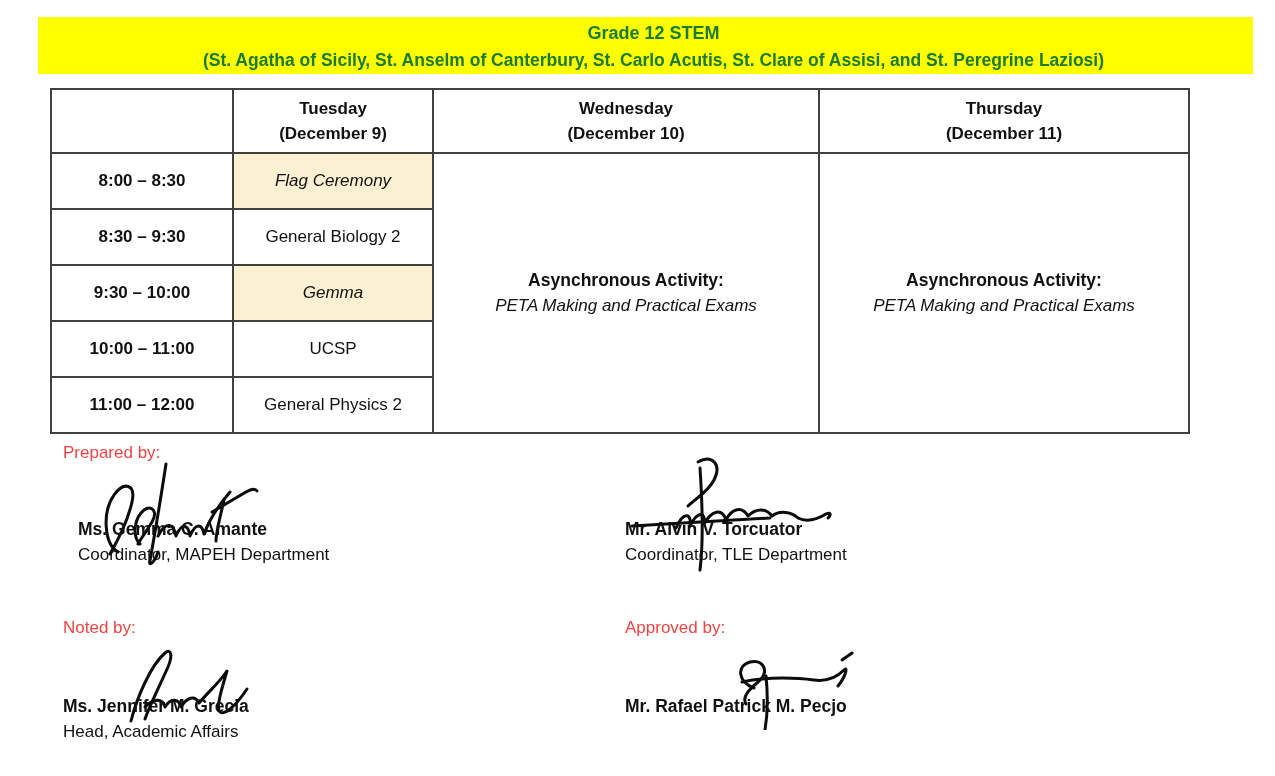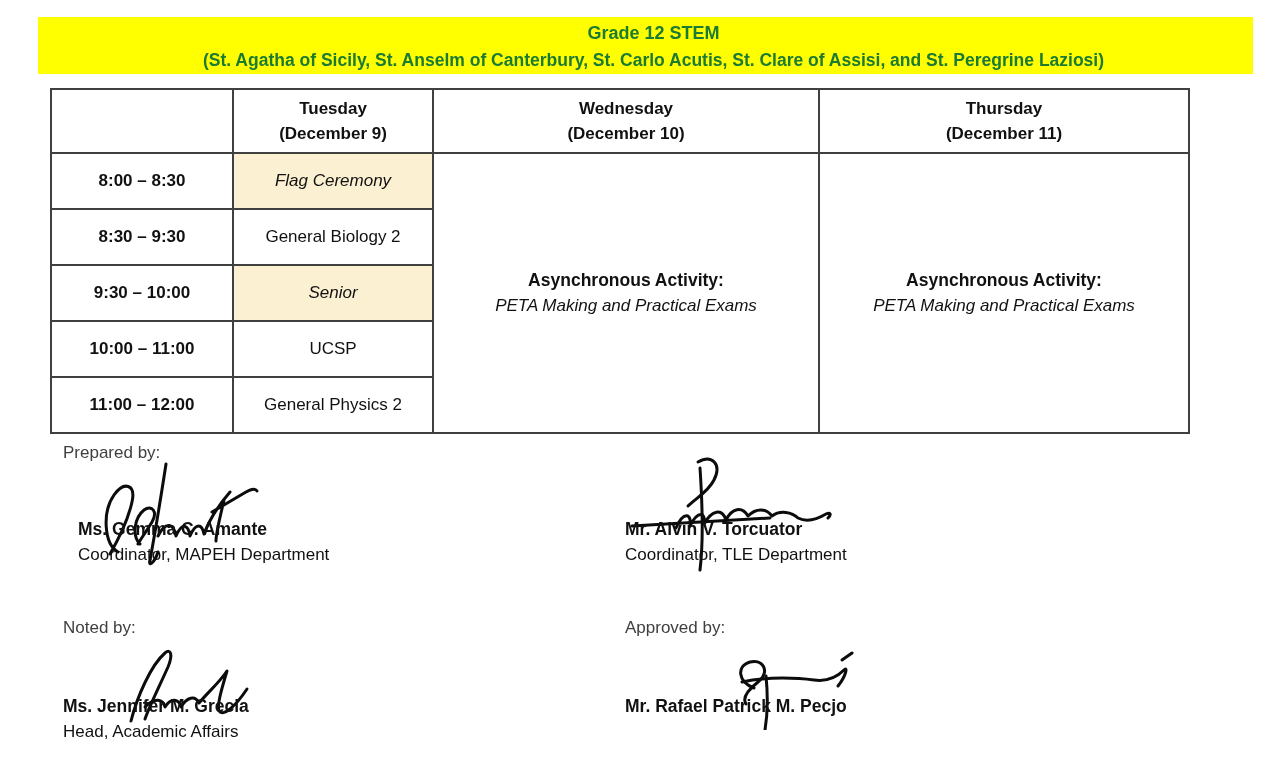--- a/index.html
+++ b/index.html
@@ -84,21 +84,21 @@
   .async-detail {
     font-style: italic;
     font-size: 17px;
     line-height: 26px;
   }
 
   
   .sig-label {
     position: absolute;
     font-size: 17px;
-    color: #404040;
+    color: #ef4444;
   }
   .sig-block {
     position: absolute;
     font-size: 17px;
     line-height: 26px;
   }
   .sig-name { font-weight: bold; font-size: 17.5px; }
   .sig-title { font-weight: normal; }
 
   .sig-svg { position: absolute; }
@@ -156,21 +156,21 @@
           <div class="async-title">Asynchronous Activity:</div>
           <div class="async-detail">PETA Making and Practical Exams</div>
         </td>
       </tr>
       <tr>
         <td class="time">8:30 – 9:30</td>
         <td class="subj">General Biology 2</td>
       </tr>
       <tr>
         <td class="time">9:30 – 10:00</td>
-        <td class="subj highlight">Senior</td>
+        <td class="subj highlight">Gemma</td>
       </tr>
       <tr>
         <td class="time">10:00 – 11:00</td>
         <td class="subj">UCSP</td>
       </tr>
       <tr>
         <td class="time">11:00 – 12:00</td>
         <td class="subj">General Physics 2</td>
       </tr>
     </tbody>

